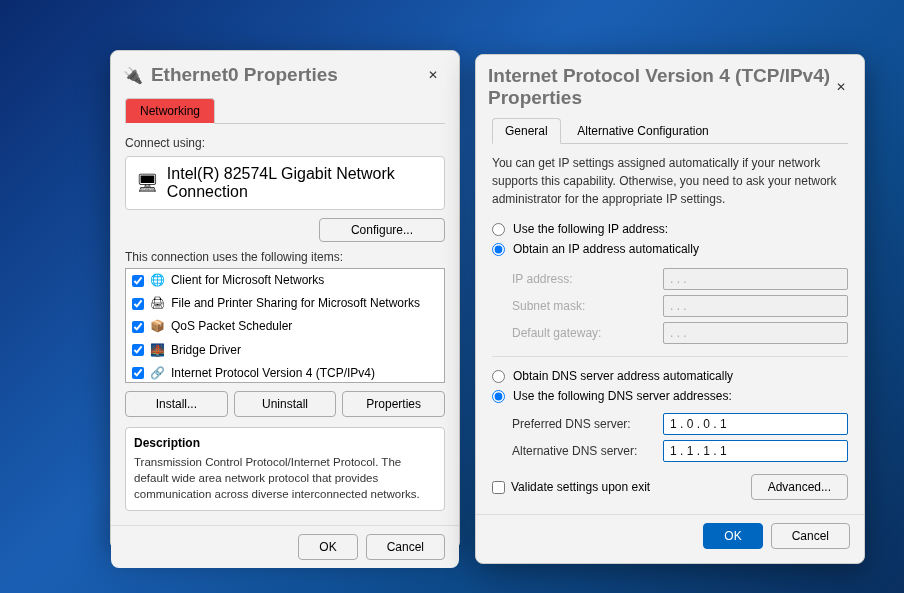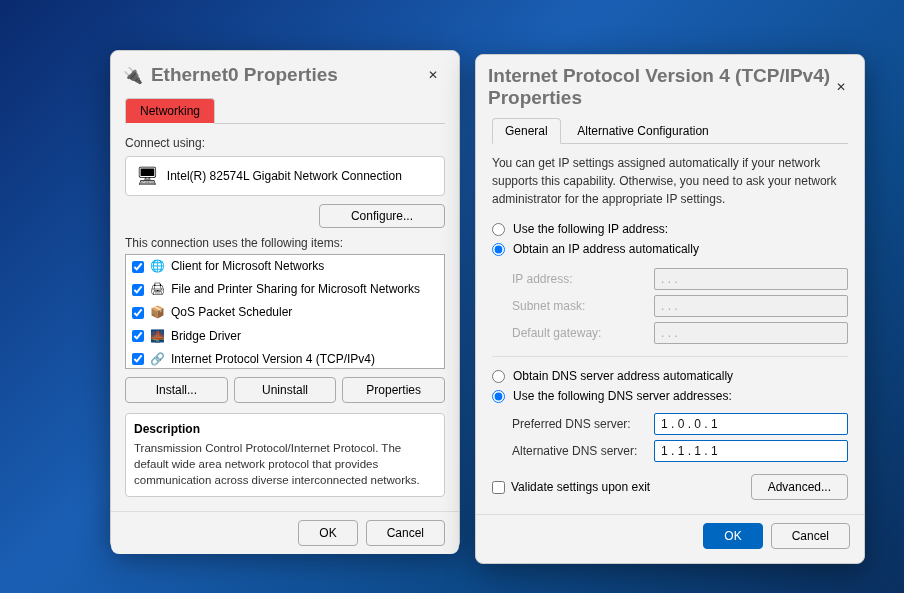--- a/index.html
+++ b/index.html
@@ -244,21 +244,21 @@
       margin-bottom: 6px;
       font-size: 12px;
     }
     .radio-row input[type="radio"] {
       margin: 0;
     }
 
     .field-grid {
       display: grid;
       grid-template-columns: 140px 1fr;
-      gap: 5px 2px;
+      gap: 5px 11px;
       margin-left: 20px;
       margin-bottom: 12px;
     }
     .field-label {
       font-size: 12px;
       color: #333;
       display: flex;
       align-items: center;
     }
     .field-label.disabled { color: #aaa; }
@@ -339,21 +339,21 @@
   </div>
 
   <div class="dialog1-content">
     <div class="tab-bar">
       <span class="tab active">Networking</span>
     </div>
 
     <p class="section-label">Connect using:</p>
     <div class="adapter-box">
       <span style="font-size:18px;">🖥</span>
-      <span style="font-size:12px;">Intel(R) 82574L Gigabit Network Connection</span>
+      <span style="font-size:16px;">Intel(R) 82574L Gigabit Network Connection</span>
     </div>
     <div style="text-align:right; margin-bottom:8px;">
       <button class="configure-btn">Configure...</button>
     </div>
 
     <p class="items-label">This connection uses the following items:</p>
     <div class="items-listbox">
       <div class="list-item">
         <input type="checkbox" checked="" style="">
         <span>🌐</span>

